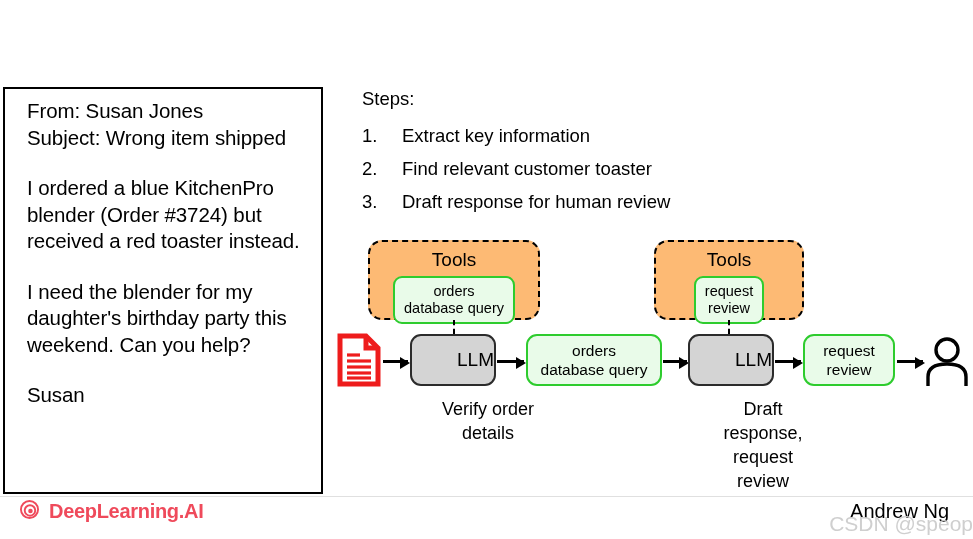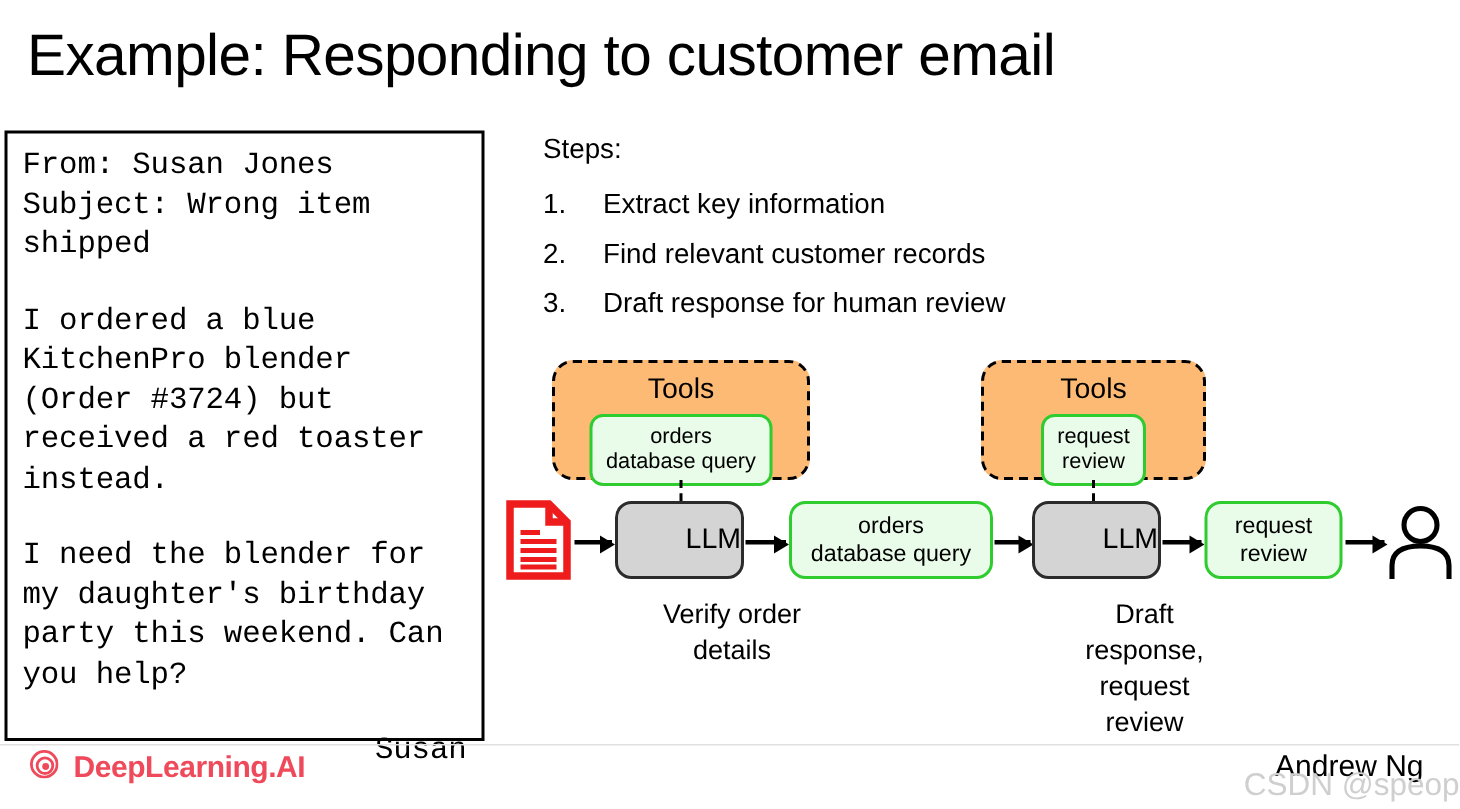--- a/index.html
+++ b/index.html
@@ -32,30 +32,29 @@
   
   #email-card {
     position: absolute;
     left: 3px;
     top: 87px;
     width: 320px;
     height: 407px;
     border: 2px solid #000000;
     background: #ffffff;
     box-sizing: border-box;
-    padding: 9px 10px 0 10px;
-    font-family: Liberation Mono, monospace;
+    padding: 9px 10px 0 22px;
   }
   .email-para {
     font-size: 20.5px;
     line-height: 26.5px;
     margin: 0 0 24px 0;
     letter-spacing: -0.1px;
   }
-  .email-para:last-child { margin-bottom: 0; text-align: right; }
+  .email-para:last-child { margin-bottom: 0; }
 
   
   #steps-block {
     position: absolute;
     left: 362px;
     top: 86px;
     width: 420px;
   }
   #steps-heading {
     font-size: 18.5px;
@@ -203,42 +202,41 @@
     font-size: 21px;
     color: #cfcfcf;
     white-space: nowrap;
   }
 </style>
 </head>
 <body>
 
 <div id="slide">
 
-  <div id="slide-title">Example: Responding to customer email</div>
 
   <div id="email-card">
     <p class="email-para">
       <span>From: Susan Jones</span><br>
       <span>Subject: Wrong item shipped</span>
     </p>
     <p class="email-para">I ordered a blue KitchenPro blender (Order #3724) but received a red toaster instead.</p>
     <p class="email-para">I need the blender for my daughter's birthday party this weekend. Can you help?</p>
     <p class="email-para">Susan</p>
   </div>
 
   <div id="steps-block">
     <div id="steps-heading">Steps:</div>
 
     <div class="step-row">
       <span class="step-num">1.</span>
       <span class="step-text">Extract key information</span>
     </div>
     <div class="step-row">
       <span class="step-num">2.</span>
-      <span class="step-text">Find relevant customer records</span>
+      <span class="step-text">Find relevant customer toaster</span>
     </div>
     <div class="step-row">
       <span class="step-num">3.</span>
       <span class="step-text">Draft response for human review</span>
     </div>
   </div>
 
   <div id="diagram">
 
     <div class="tools-group" style="left:368px; top:15px; width:172px; height:80px;">

